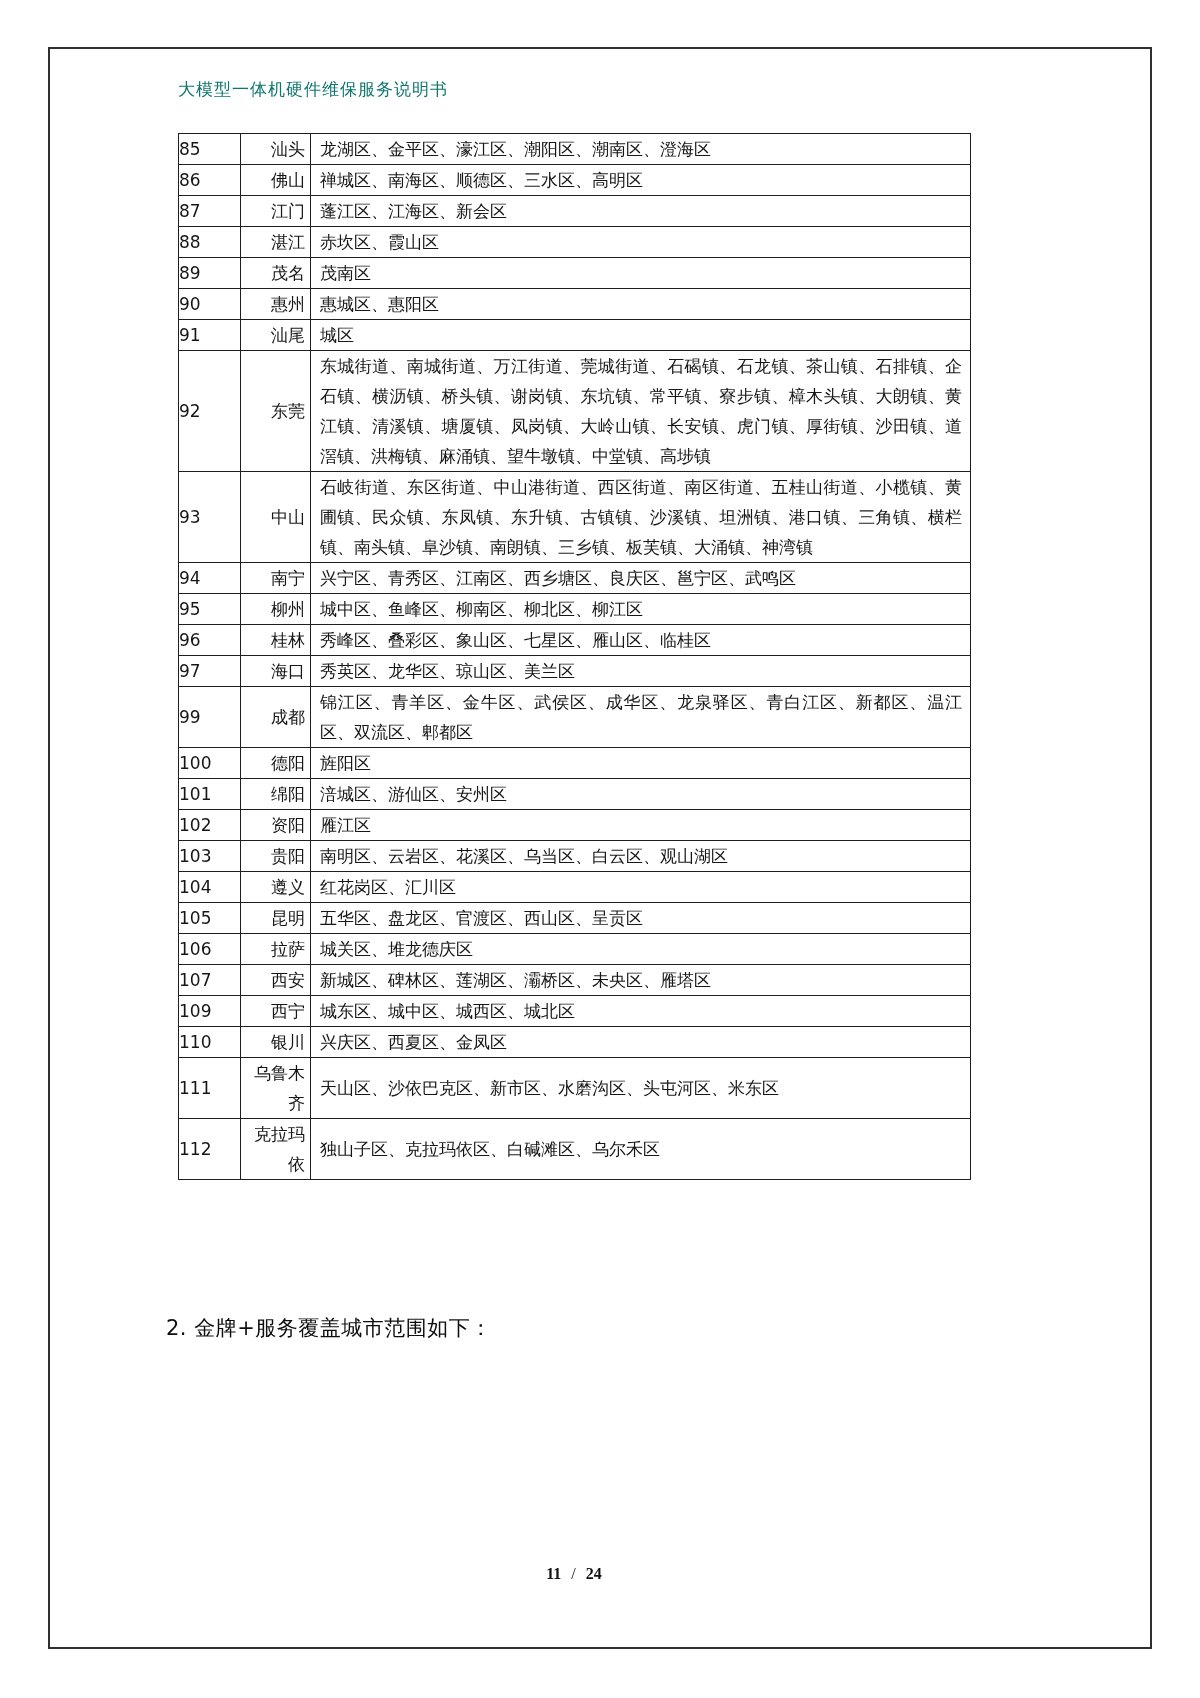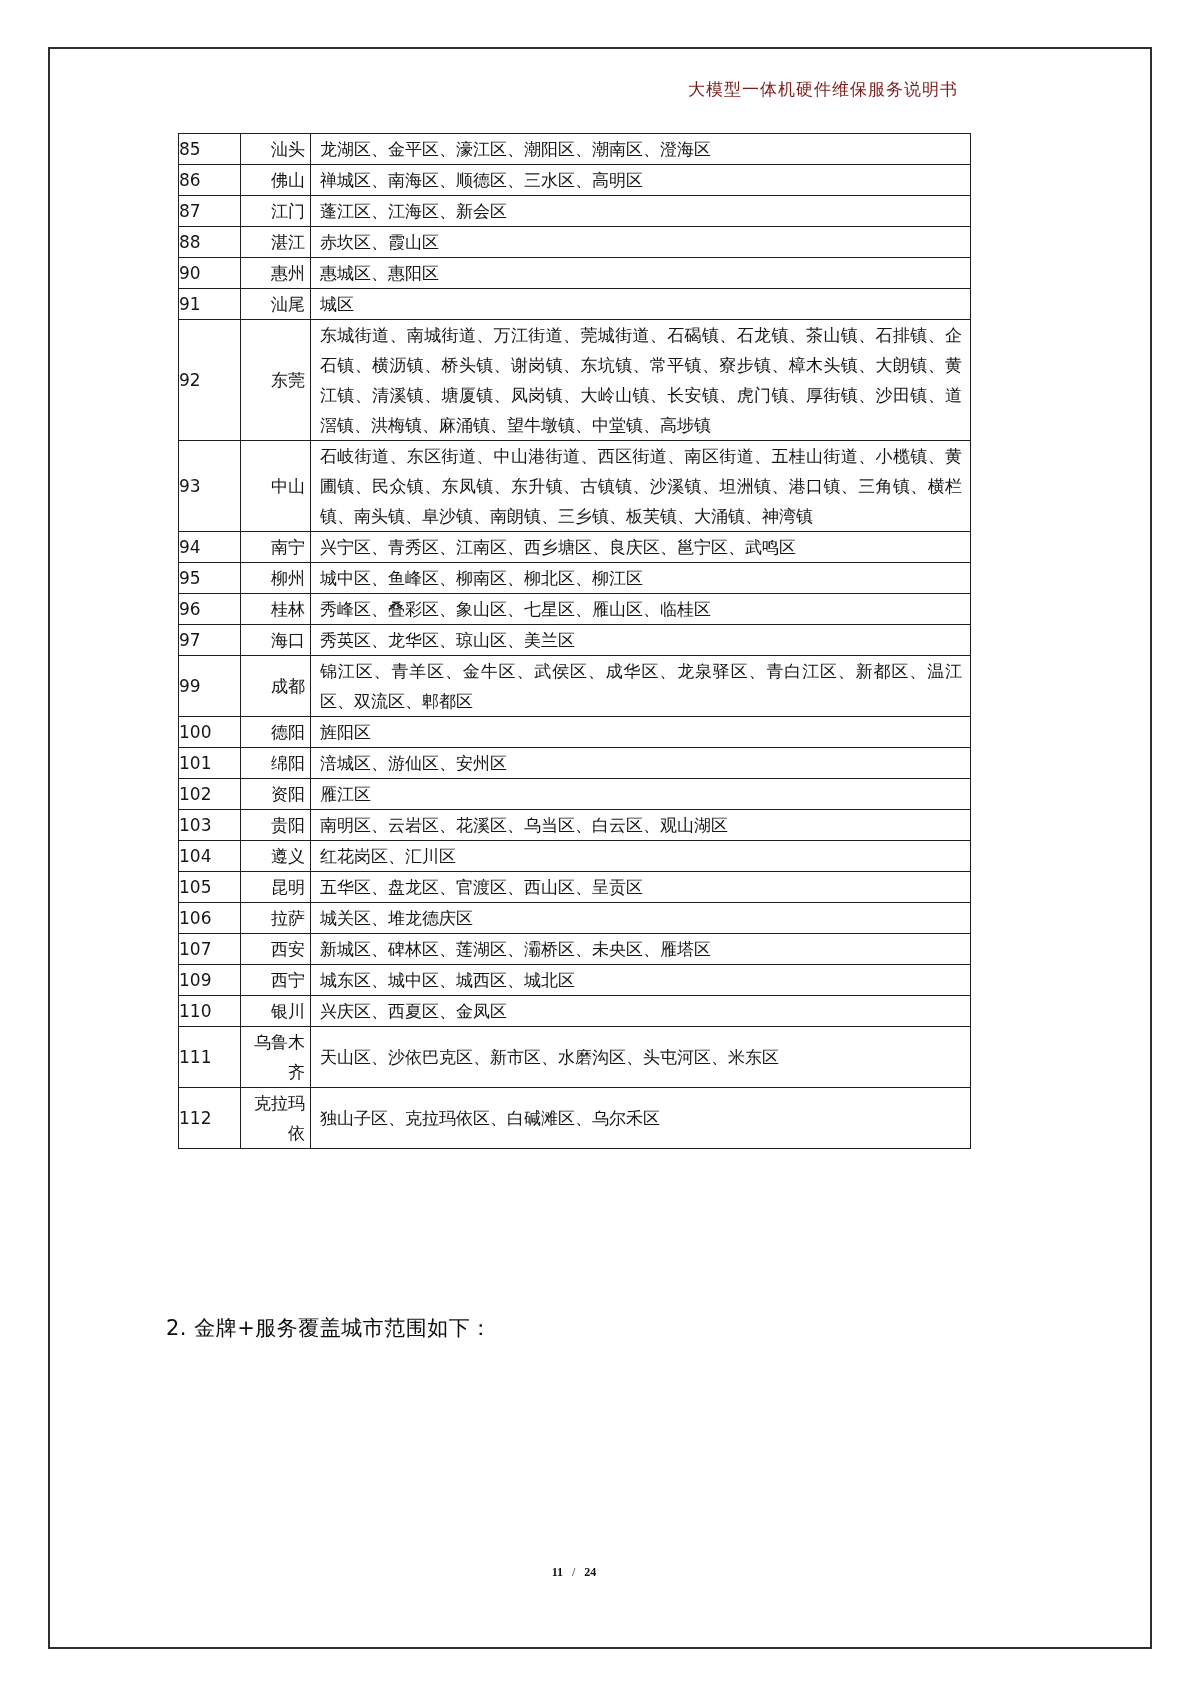--- a/index.html
+++ b/index.html
@@ -20,25 +20,24 @@
     width: 1104px;
     height: 1602px;
     border: 2px solid #2f2f2f;
     pointer-events: none;
   }
   .doc-header {
     position: absolute;
     left: 178px;
     top: 78px;
     width: 792px;
-    text-align: right;
     padding-right: 12px;
     font-size: 17px;
     letter-spacing: 1px;
-    color: #7f1d1d;
+    color: #0f766e;
   }
   table.coverage {
     position: absolute;
     left: 178px;
     top: 133px;
     width: 792px;
     border-collapse: collapse;
     table-layout: fixed;
   }
   table.coverage td {
@@ -72,21 +71,21 @@
     color: #0d0d0d;
     letter-spacing: 0.5px;
   }
   .page-footer {
     position: absolute;
     left: 178px;
     top: 1565px;
     width: 792px;
     text-align: center;
     font-family: "Liberation Serif", serif;
-    font-size: 12px;
+    font-size: 16px;
     color: #111111;
   }
   .page-footer .num { font-weight: 700; }
   .page-footer .sep { font-weight: 400; padding: 0 6px; }
 </style>
 </head>
 <body>
 
 <div class="page">
 
@@ -110,20 +109,25 @@
           <td class="col-num">87</td>
           <td class="col-city">江门</td>
           <td class="col-districts">蓬江区、江海区、新会区</td>
         </tr>
         <tr>
           <td class="col-num">88</td>
           <td class="col-city">湛江</td>
           <td class="col-districts">赤坎区、霞山区</td>
         </tr>
         <tr>
+          <td class="col-num">89</td>
+          <td class="col-city">茂名</td>
+          <td class="col-districts">茂南区</td>
+        </tr>
+        <tr>
           <td class="col-num">90</td>
           <td class="col-city">惠州</td>
           <td class="col-districts">惠城区、惠阳区</td>
         </tr>
         <tr>
           <td class="col-num">91</td>
           <td class="col-city">汕尾</td>
           <td class="col-districts">城区</td>
         </tr>
         <tr>

